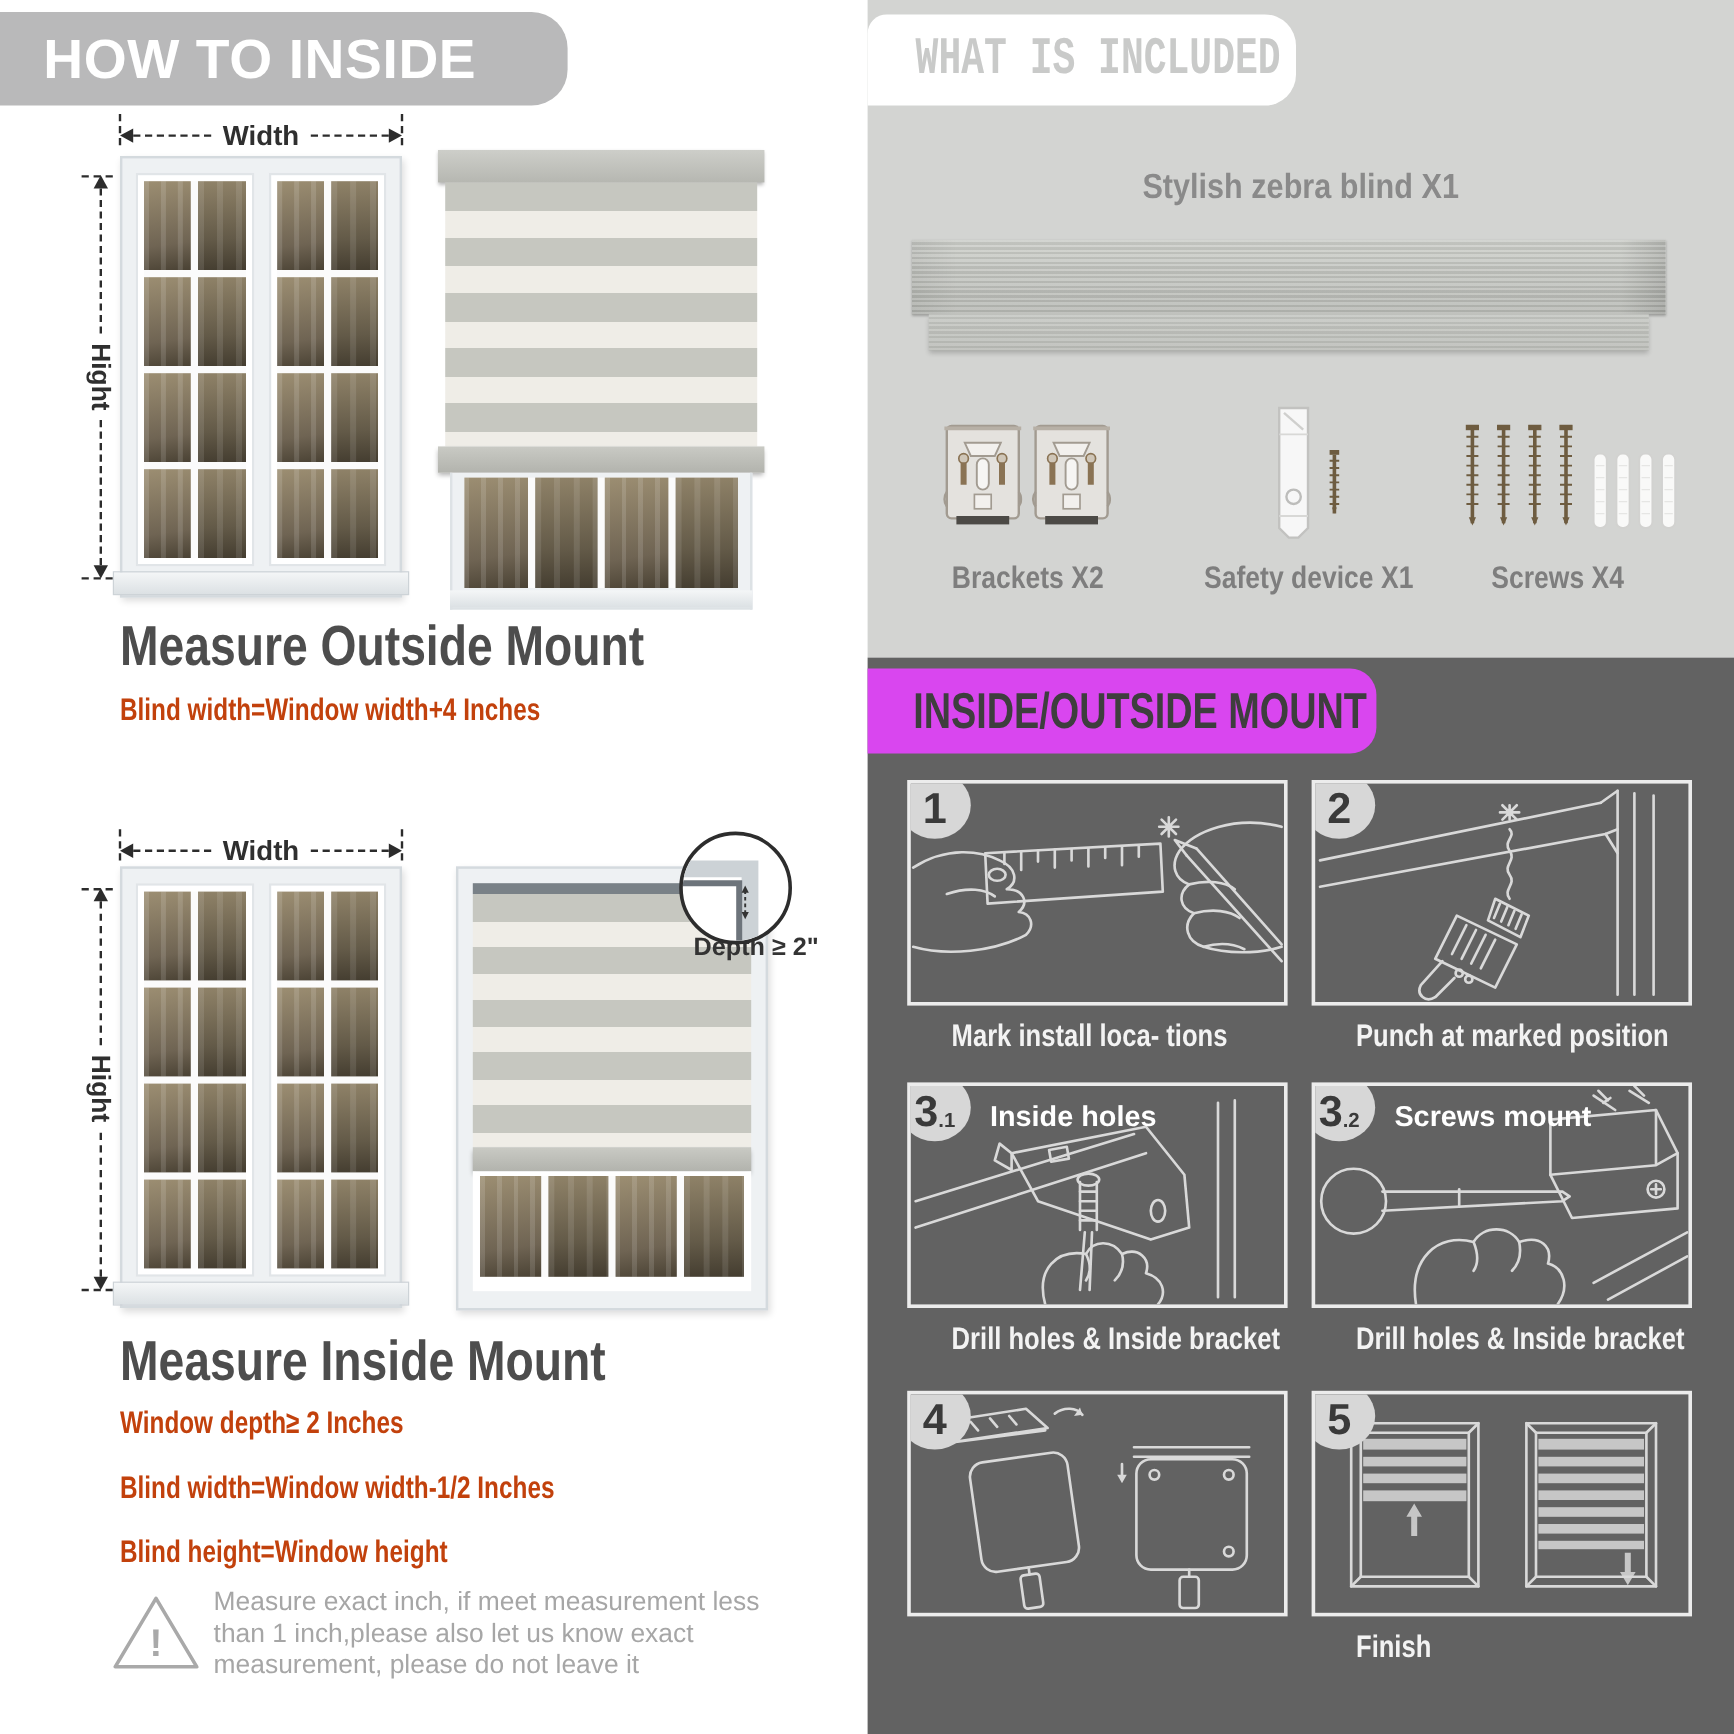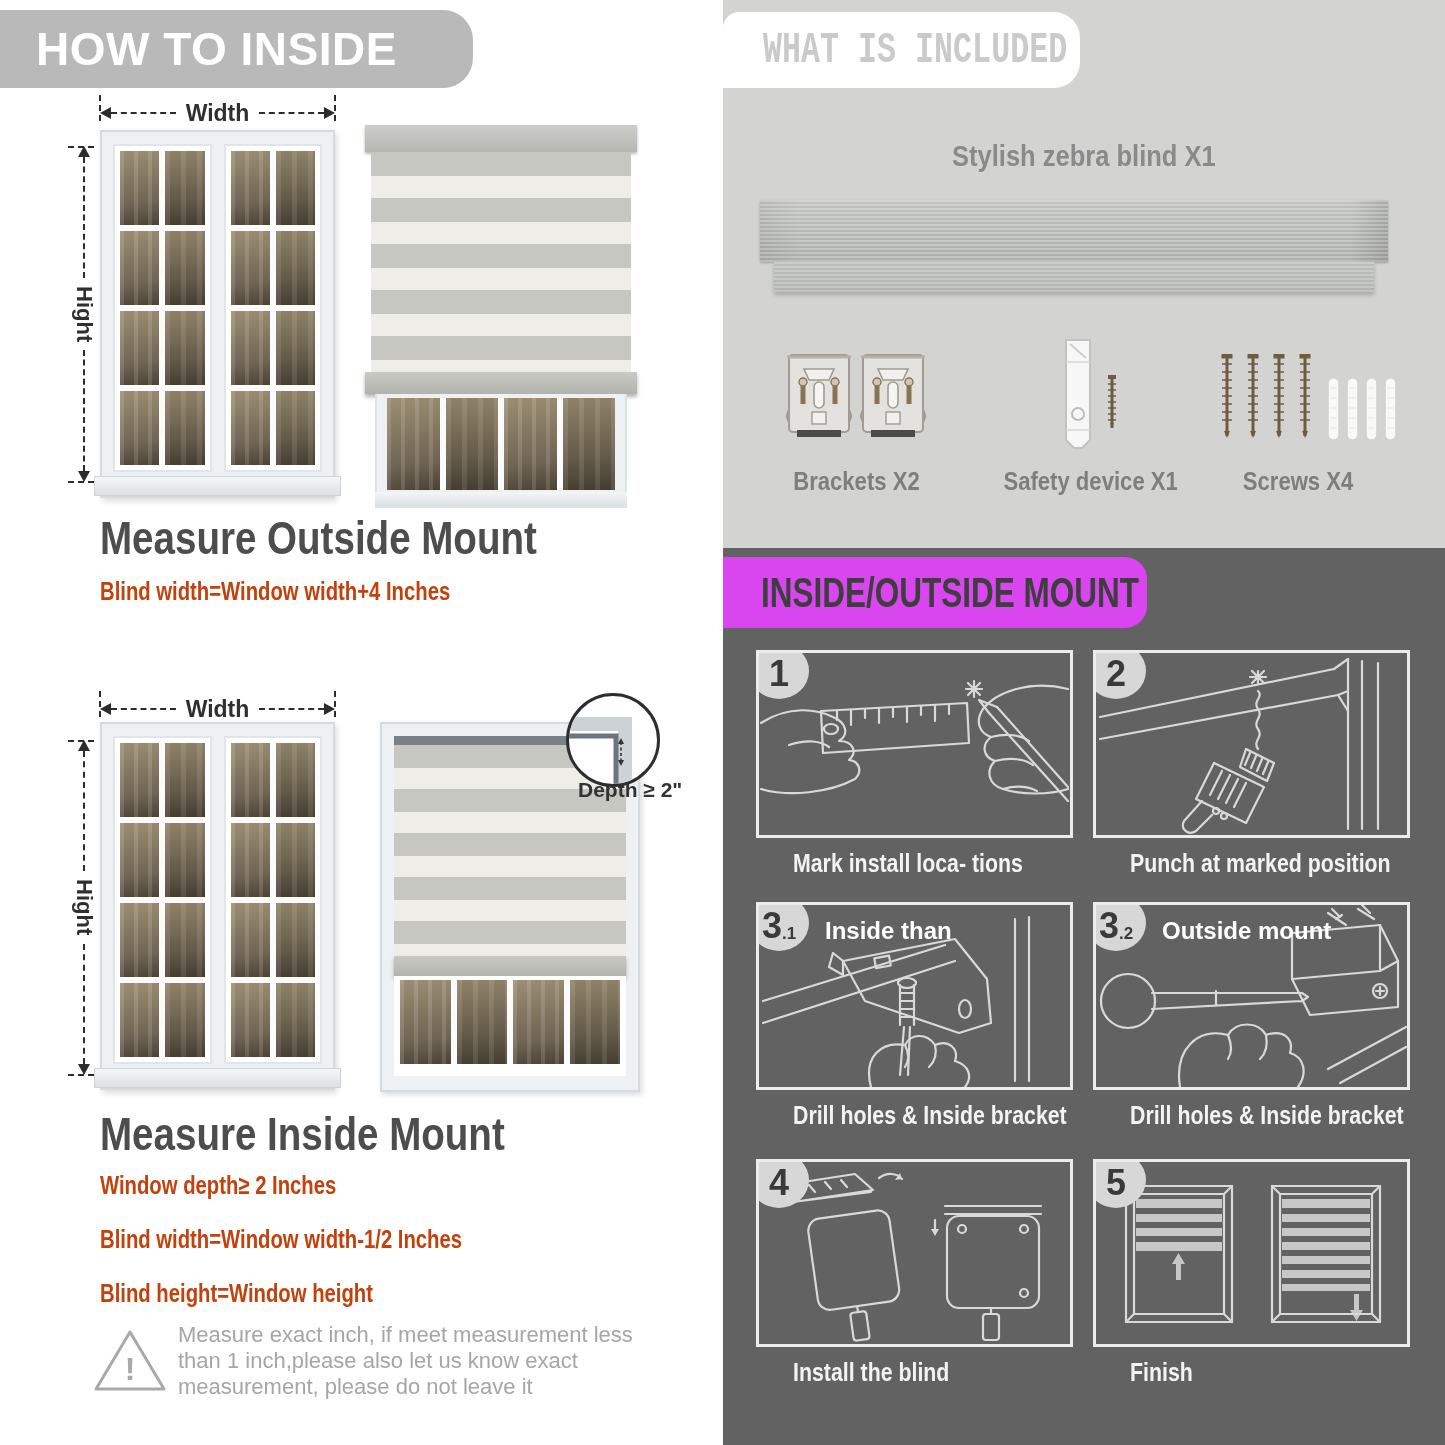--- a/index.html
+++ b/index.html
@@ -463,21 +463,21 @@
           <path d="M141,88 h14 M141,96 h14 M141,104 h14 M141,112 h14"></path>
           <path d="M145,122 L141,170 M151,122 L149,170"></path>
           <path d="M112,182 C104,152 122,136 146,140 C152,128 168,128 176,140 C190,134 200,144 196,156 C210,160 214,172 206,182"></path>
           <path d="M146,140 C150,148 150,156 146,162 M176,140 C178,148 176,156 170,162"></path>
         </g>
       </svg>
       <div class="badge">
         <span class="badge-num">3</span>
           <span class="badge-sub">.1</span>
       </div>
-      <div class="tile-title">Inside than</div>
+      <div class="tile-title">Inside holes</div>
     </div>
     <div class="tile-caption"><span class="condL s82">Drill holes &amp;  Inside bracket</span></div>
   </div>
 
   <div class="step" style="left:1093px;top:902px;">
     <div class="tile">
       <svg viewBox="0 0 311 182" width="311" height="182">
         <g class="lineart">
           <path d="M196,28 L284,20 L302,56 L302,102 L214,110 L196,74 Z"></path>
           <path d="M196,74 L284,66 L302,56 M284,20 L284,66"></path>
@@ -490,21 +490,21 @@
           <path d="M120,86 v14"></path>
           <path d="M84,182 C78,144 102,122 132,130 C140,116 162,116 170,130 C188,124 198,134 194,148 C208,152 212,168 202,182"></path>
           <path d="M132,130 C136,140 136,148 132,154 M170,130 C172,140 170,148 164,154"></path>
           <path d="M232,164 L310,122 M244,178 L310,142"></path>
         </g>
       </svg>
       <div class="badge">
         <span class="badge-num">3</span>
           <span class="badge-sub">.2</span>
       </div>
-      <div class="tile-title">Outside mount</div>
+      <div class="tile-title">Screws mount</div>
     </div>
     <div class="tile-caption"><span class="condL s82">Drill holes &amp;  Inside bracket</span></div>
   </div>
 
   <div class="step" style="left:756px;top:1159px;">
     <div class="tile">
       <svg viewBox="0 0 311 182" width="311" height="182">
         <g class="lineart">
           <path d="M34,40 L18,24 L96,12 L114,28 Z M34,40 L112,30"></path>
           <path d="M40,32 l-6,-7 M56,30 l-6,-7 M72,27 l-6,-7 M88,25 l-6,-7"></path>
@@ -525,21 +525,20 @@
           <path d="M232,146 v6"></path>
           <rect x="224" y="152" width="16" height="26" rx="3"></rect>
         </g>
       </svg>
       <div class="badge">
         <span class="badge-num">4</span>
           <span class="badge-sub"></span>
       </div>
       <div class="tile-title"></div>
     </div>
-    <div class="tile-caption"><span class="condL s82">Install the blind</span></div>
   </div>
 
   <div class="step" style="left:1093px;top:1159px;">
     <div class="tile">
       <svg viewBox="0 0 311 182" width="311" height="182">
         <g class="lineart">
           <path d="M30,24 H136 V160 H30 Z"></path>
           <path d="M38,32 H128 V152 H38 Z"></path>
           <path d="M30,24 L38,32 M136,24 L128,32 M30,160 L38,152 M136,160 L128,152"></path>
           <path d="M176,24 H284 V160 H176 Z"></path>

